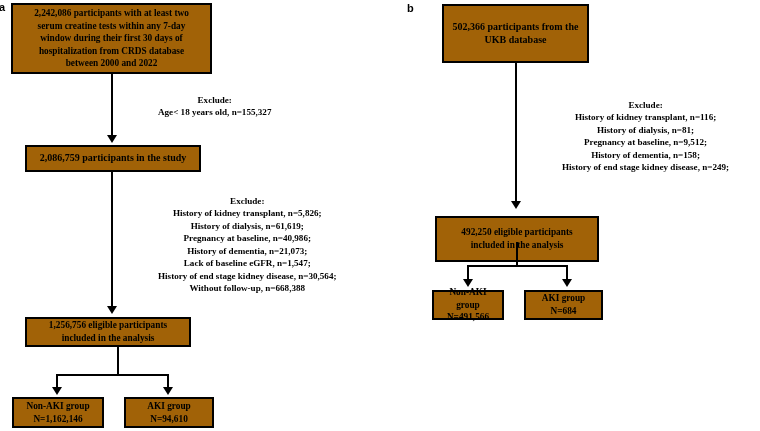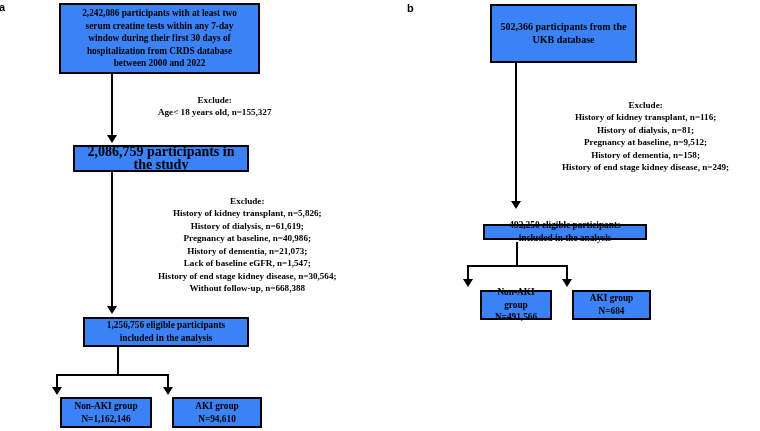--- a/index.html
+++ b/index.html
@@ -23,28 +23,27 @@
     position: absolute;
     font-family: "Liberation Sans", sans-serif;
     font-weight: bold;
     font-size: 11px;
     line-height: 11px;
     color: #000;
   }
   .box {
     position: absolute;
     border: 2.2px solid #000;
-    background: #3b82f6;
+    background: #a16207;
     display: flex;
     align-items: center;
     justify-content: center;
     text-align: center;
     font-weight: bold;
     color: #000;
-    margin-left: 48px;
   }
   .box .txt {
     width: 100%;
     padding: 0 3px;
   }
   .note {
     position: absolute;
     font-weight: bold;
     color: #000;
     white-space: pre;
@@ -77,30 +76,30 @@
 
   <div class="box" style="left:11px; top:3px; width:201px; height:71px; font-size:9.3px; line-height:12.6px;">
     <div class="txt">2,242,086  participants with at least two<br>serum creatine tests within any 7-day<br>window during their first 30 days of<br>hospitalization from CRDS database<br>between 2000 and 2022</div>
   </div>
 
   <div class="vline" style="left:110.5px; top:74px; height:62px;"></div>
   <div class="arrowhead" style="left:106.6px; top:135px;"></div>
 
   <div class="note" style="left:158px; top:94px; font-size:9.1px; line-height:12.4px;">Exclude:<br>Age&lt; 18 years old, n=155,327</div>
 
-  <div class="box" style="left:25px; top:145px; width:176px; height:27px; font-size:14px; line-height:12.6px;">
+  <div class="box" style="left:25px; top:145px; width:176px; height:27px; font-size:10px; line-height:12.6px;">
     <div class="txt">2,086,759  participants in the study</div>
   </div>
 
   <div class="vline" style="left:110.5px; top:172px; height:135px;"></div>
   <div class="arrowhead" style="left:106.6px; top:306px;"></div>
 
   <div class="note" style="left:158px; top:195px; font-size:9.1px; line-height:12.45px;">Exclude:<br>History of kidney transplant, n=5,826;<br>History of dialysis, n=61,619;<br>Pregnancy at baseline, n=40,986;<br>History of dementia, n=21,073;<br>Lack of baseline eGFR, n=1,547;<br>History of end stage kidney disease, n=30,564;<br>Without follow-up, n=668,388</div>
 
-  <div class="box" style="left:35px; top:317px; width:166px; height:30px; font-size:9.3px; line-height:12.6px;">
+  <div class="box" style="left:25px; top:317px; width:166px; height:30px; font-size:9.3px; line-height:12.6px;">
     <div class="txt">1,256,756 eligible participants<br>included in the analysis</div>
   </div>
 
   <div class="vline" style="left:116.9px; top:347px; height:28px;"></div>
   <div class="hline" style="left:56px; top:373.8px; width:113px;"></div>
   <div class="vline" style="left:56px; top:373.8px; height:15px;"></div>
   <div class="arrowhead" style="left:52.1px; top:387px;"></div>
   <div class="vline" style="left:166.8px; top:373.8px; height:15px;"></div>
   <div class="arrowhead" style="left:162.9px; top:387px;"></div>
 
@@ -116,21 +115,21 @@
 
   <div class="box" style="left:442px; top:4px; width:147px; height:59px; font-size:10px; line-height:12.6px;">
     <div class="txt">502,366 participants from the<br>UKB database</div>
   </div>
 
   <div class="vline" style="left:514.5px; top:63px; height:139px;"></div>
   <div class="arrowhead" style="left:510.6px; top:201px;"></div>
 
   <div class="note" style="left:562px; top:99px; font-size:9.1px; line-height:12.45px;">Exclude:<br>History of kidney transplant, n=116;<br>History of dialysis, n=81;<br>Pregnancy at baseline, n=9,512;<br>History of dementia, n=158;<br>History of end stage kidney disease, n=249;</div>
 
-  <div class="box" style="left:435px; top:224px; width:164px; height:16px; font-size:9.3px; line-height:12.6px;">
+  <div class="box" style="left:435px; top:216px; width:164px; height:46px; font-size:9.3px; line-height:12.6px;">
     <div class="txt">492,250 eligible participants<br>included in the analysis</div>
   </div>
 
   <div class="vline" style="left:515.9px; top:242px; height:24px;"></div>
   <div class="hline" style="left:467px; top:264.5px; width:101px;"></div>
   <div class="vline" style="left:467px; top:264.5px; height:16px;"></div>
   <div class="arrowhead" style="left:463.1px; top:279px;"></div>
   <div class="vline" style="left:565.8px; top:264.5px; height:16px;"></div>
   <div class="arrowhead" style="left:561.9px; top:279px;"></div>
 

